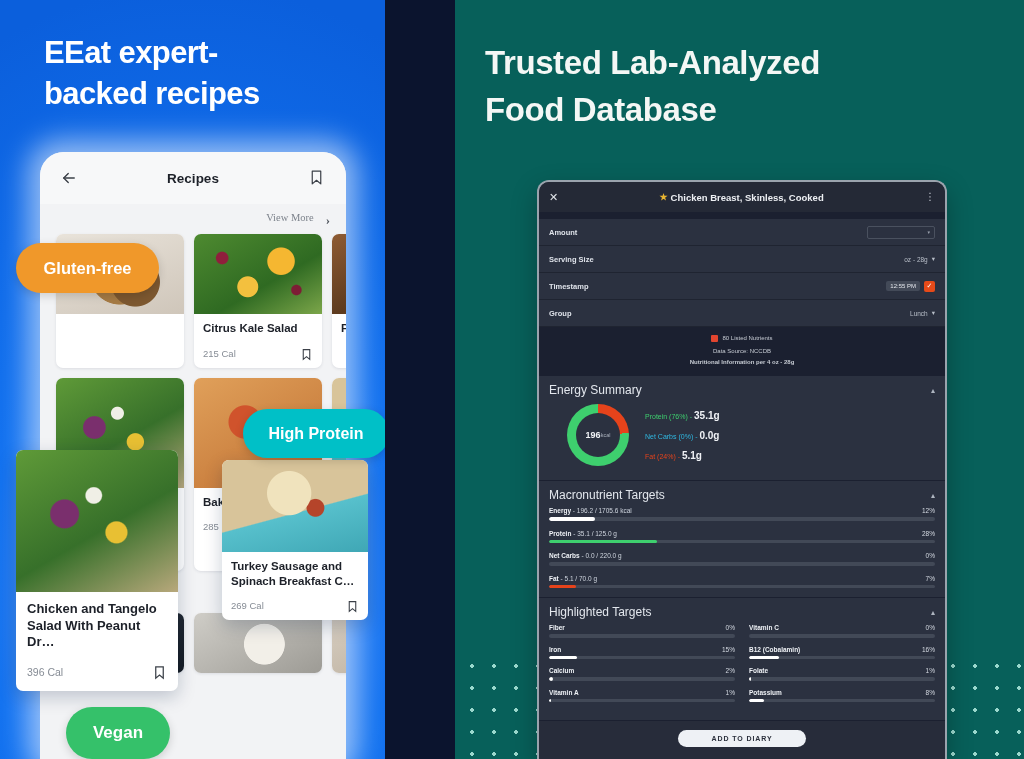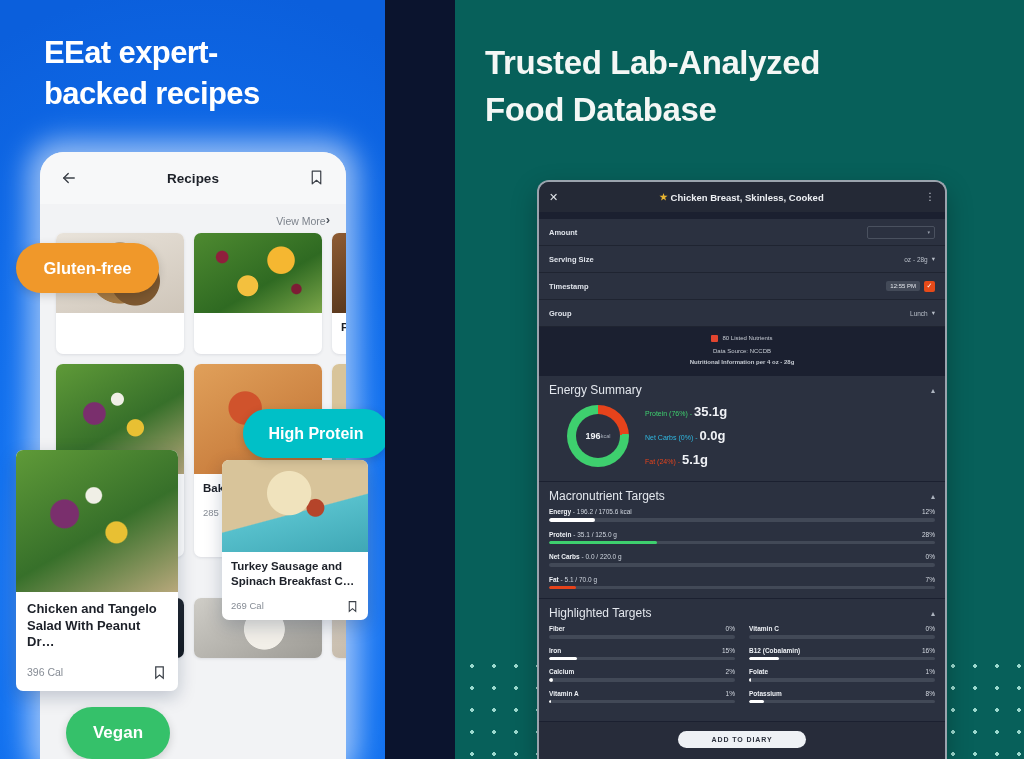--- a/index.html
+++ b/index.html
@@ -36,21 +36,21 @@
     height: 52px; background: #f7f8f9; display: flex; align-items: center;
     padding: 0 20px; justify-content: space-between;
   }
   .phone-title { font-size: 13.5px; font-weight: 700; color: #1d2129; }
   .ico { width: 18px; height: 18px; color: #3b4048; }
   .sec-head {
     display: flex; justify-content: space-between; align-items: center;
     padding: 8px 16px 6px 16px;
   }
   .sec-title { font-size: 12.5px; font-weight: 700; color: #1d2129; }
-  .view-more { font-size: 10.5px; color: #7d838c; display: flex; align-items: flex-end; gap: 0; }
+  .view-more { font-size: 10.5px; color: #7d838c; display: flex; align-items: flex-start; gap: 12px; font-family: Liberation Serif, serif; }
   .chev { font-size: 13px; color: #4b5159; font-weight: 700; }
 
   .row { display: flex; gap: 10px; padding: 0 16px; }
   .card {
     background: #fff; border-radius: 7px; overflow: hidden;
     flex: 0 0 auto; box-shadow: 0 1px 3px rgba(20,30,60,.10);
   }
   .card-img { height: 80px; background-size: cover; background-position: center; }
   .card-body { padding: 7px 9px 8px 9px; }
   .card-name { font-size: 11.5px; font-weight: 700; color: #1d2129; line-height: 1.28; }
@@ -168,21 +168,21 @@
     content: ''; position: absolute; inset: 9px; border-radius: 50%; background: #2b3140;
   }
   .donut-txt { position: absolute; inset: 0; display:flex; flex-direction:row; align-items:center; justify-content:center; z-index:2; }
   .donut-kcal { font-size: 9px; font-weight: 700; color: #f1f3f6; }
   .donut-unit { font-size: 5.5px; color: #aab1bc; }
   .legend { display: flex; flex-direction: column; gap: 9px; }
   .legend-item { font-size: 7px; }
   .legend-name-p { color: #3ecf6e; }
   .legend-name-c { color: #30b8e0; }
   .legend-name-f { color: #e6431b; }
-  .legend-val { color: #f0f2f6; font-weight: 700; font-size: 13px; }
+  .legend-val { color: #f0f2f6; font-weight: 700; font-size: 10px; }
 
   .target-row { padding: 0 10px 9px 10px; }
   .target-top { display: flex; justify-content: space-between; align-items: baseline; margin-bottom: 3px; }
   .target-name { font-size: 6.5px; color: #cfd5de; }
   .target-name b { color: #eef1f5; }
   .target-pct { font-size: 6.5px; color: #d4d9e1; }
   .bar { height: 3.5px; background: #424957; border-radius: 2px; overflow: hidden; }
   .bar > i { display:block; height: 100%; border-radius: 2px; }
 
   .hl-grid { display: grid; grid-template-columns: 1fr 1fr; gap: 0 14px; padding: 0 10px 10px 10px; }
@@ -229,20 +229,31 @@
           <span class="chev">›</span>
         </span>
       </div>
 
       <div class="row">
         <div class="card" style="width:128px">
           <div class="card-img img-cookies"></div>
         </div>
         <div class="card" style="width:128px">
           <div class="card-img img-kale"></div>
+          <div class="card-body">
+            <div class="card-name">Citrus Kale Salad</div>
+            <div class="card-foot">
+              <span class="cal">215 Cal</span>
+              <span class="ico" style="width:13px;height:13px">
+                <svg viewBox="0 0 24 24" width="13" height="13" fill="none" stroke="currentColor" stroke-width="2">
+                    <path d="M6 3h12v18l-6-5-6 5z"></path>
+                  </svg>
+              </span>
+            </div>
+          </div>
         </div>
         <div class="card" style="width:128px">
           <div class="card-img img-oats"></div>
           <div class="card-body">
             <div class="card-name">Prote… Over…</div>
             <div class="card-foot">
               <span class="cal"></span>
             </div>
           </div>
         </div>

